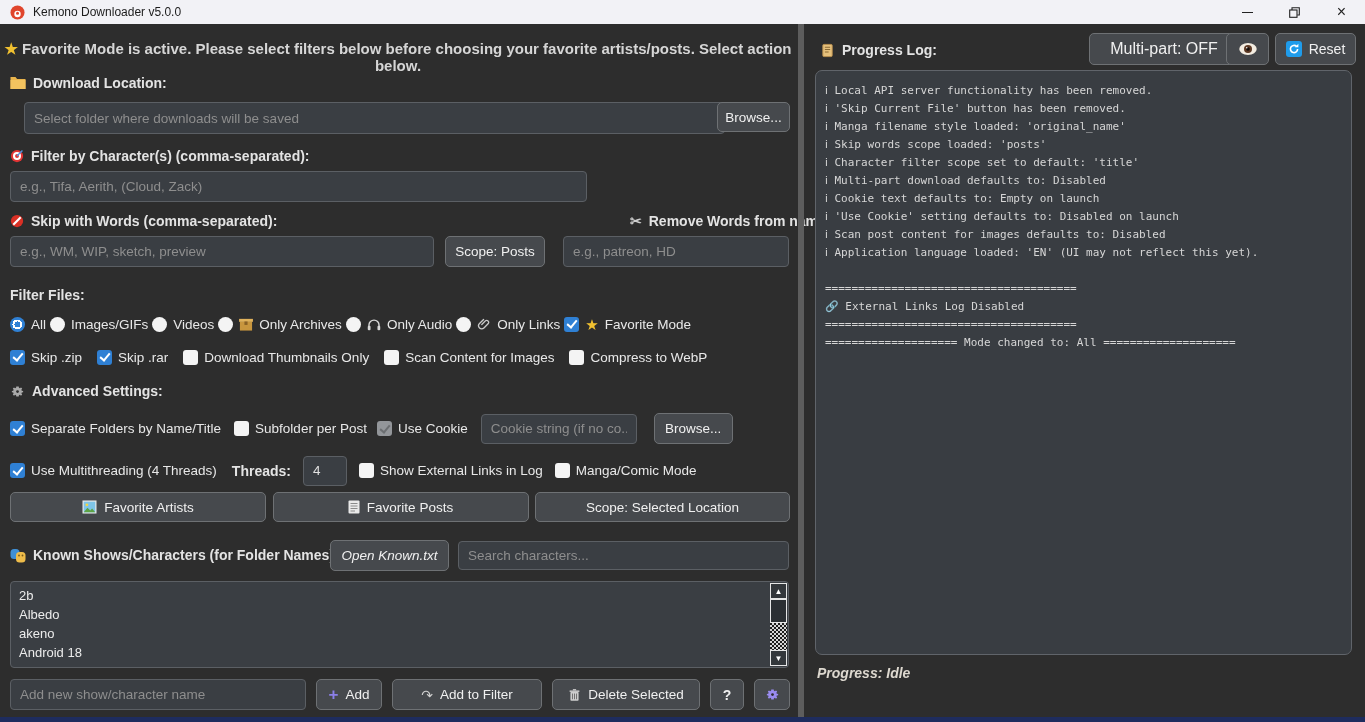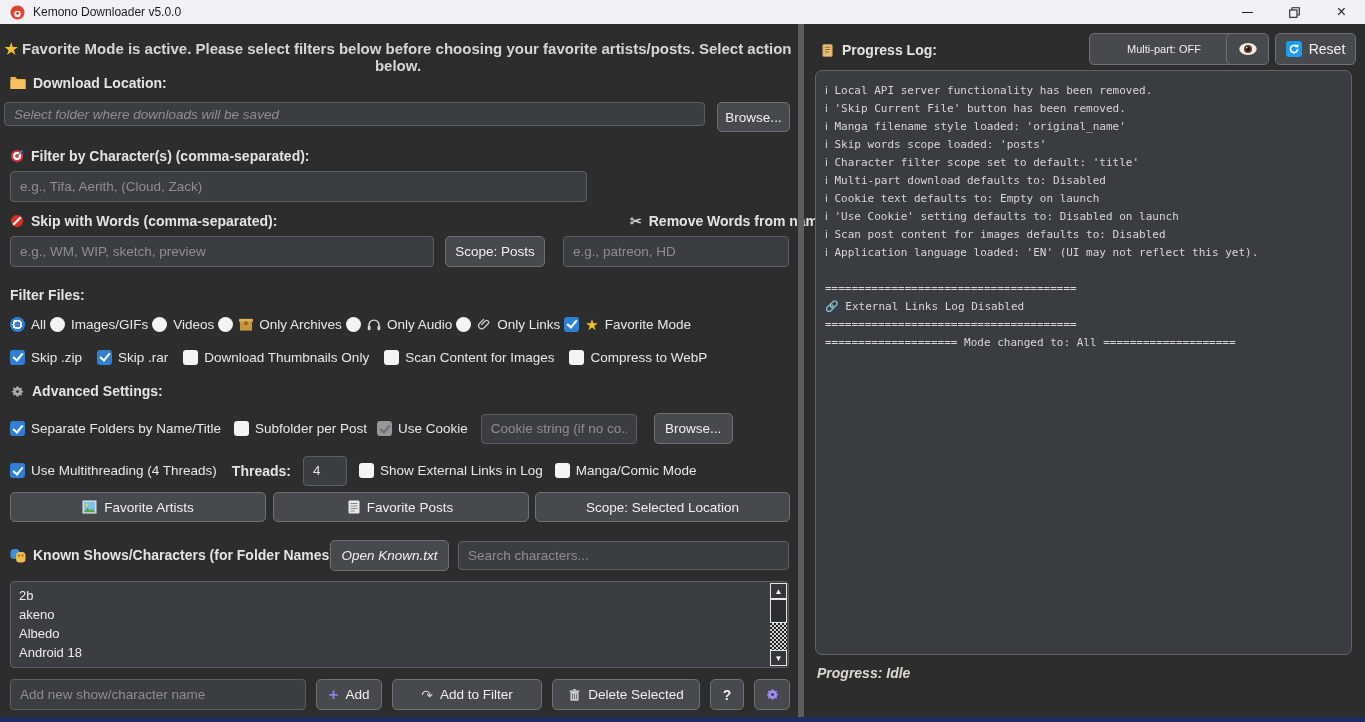--- a/index.html
+++ b/index.html
@@ -102,21 +102,21 @@
 
   <div class="slabel" style="left:10px;top:75px;">
     <span class="ic">
       <svg width="16" height="14" viewBox="0 0 16 14">
           <path d="M0.5 1h5l1.6 2H15.5v10H0.5z" fill="#e9b44c"></path>
           <path d="M0.5 4h15v9h-15z" fill="#f3c35f"></path>
         </svg>
     </span>
     <span>Download Location:</span>
   </div>
-  <input class="inp" style="left: 4px; top: 102px; width: 701px; height: 24px; font-style: italic;" placeholder="Select folder where downloads will be saved">
+  <input class="inp" style="left: 24px; top: 102px; width: 701px; height: 32px;" placeholder="Select folder where downloads will be saved">
   <button class="btn abtn" style="left:717px;top:102px;width:73px;height:30px;">
       <span>Browse...</span>
     </button>
 
   <div class="slabel" style="left:10px;top:148px;">
     <span class="ic">
       <svg width="14" height="14" viewBox="0 0 16 16">
           <circle cx="8" cy="8" r="7" fill="#e03434"></circle>
           <circle cx="8" cy="8" r="4.6" fill="#fff"></circle>
           <circle cx="8" cy="8" r="2.2" fill="#e03434"></circle>
@@ -304,22 +304,22 @@
     <span>Known Shows/Characters (for Folder Names):</span>
   </div>
   <button class="btn abtn" style="left:330px;top:540px;width:119px;height:31px;font-style:italic;">
       <span>Open Known.txt</span>
     </button>
   <input class="inp" style="left: 458px; top: 541px; width: 331px; height: 29px;" placeholder="Search characters...">
 
   <div class="listbox">
     <div class="list-items" id="char-list">
         <div class="list-item">2b</div>
+        <div class="list-item">Albedo</div>
         <div class="list-item">akeno</div>
-        <div class="list-item">Albedo</div>
         <div class="list-item">Android 18</div>
         <div class="list-item">Android 21</div>
       </div>
     <div class="sbar">
       <div class="sb-btn">▲</div>
       <div class="sb-thumb"></div>
       <div class="sb-track"></div>
       <div class="sb-btn">▼</div>
     </div>
   </div>
@@ -362,21 +362,21 @@
 
   <div class="slabel" style="left:820px;top:42px;">
     <span class="ic">
       <svg width="15" height="15" viewBox="0 0 16 16">
           <rect x="3" y="1.5" width="10" height="13" rx="1.2" fill="#e6c17c" stroke="#b98f4e" stroke-width="1"></rect>
           <path d="M5.2 4.5h5.6M5.2 7h5.6M5.2 9.5h4" stroke="#8a6a33" stroke-width="1.1"></path>
         </svg>
     </span>
     <span>Progress Log:</span>
   </div>
-  <button class="btn abtn" style="left:1089px;top:33px;width:150px;height:32px;font-size:11px;">
+  <button class="btn abtn" style="left:1089px;top:33px;width:150px;height:32px;font-size:16px;">
       <span>Multi-part: OFF</span>
     </button>
   <button class="btn abtn" style="left:1226px;top:33px;width:43px;height:32px;">
     <span class="ic">
       <svg width="20" height="14" viewBox="0 0 24 16">
           <ellipse cx="12" cy="8" rx="10.5" ry="7.2" fill="#f3ece1"></ellipse>
           <circle cx="12" cy="8" r="4.8" fill="#5d3a25"></circle>
           <circle cx="12" cy="8" r="2.2" fill="#140d0a"></circle>
           <circle cx="10.5" cy="6.5" r="0.9" fill="#fff"></circle>
         </svg>

